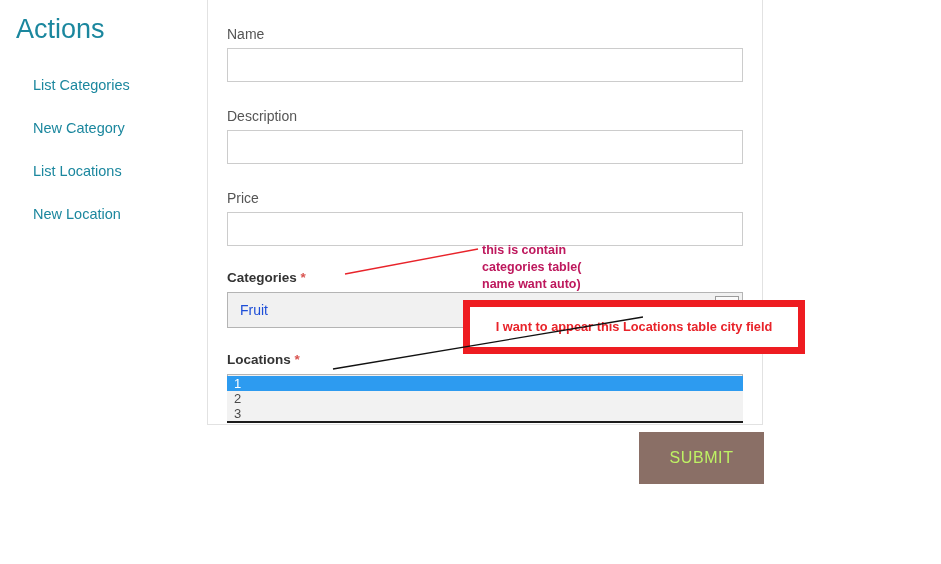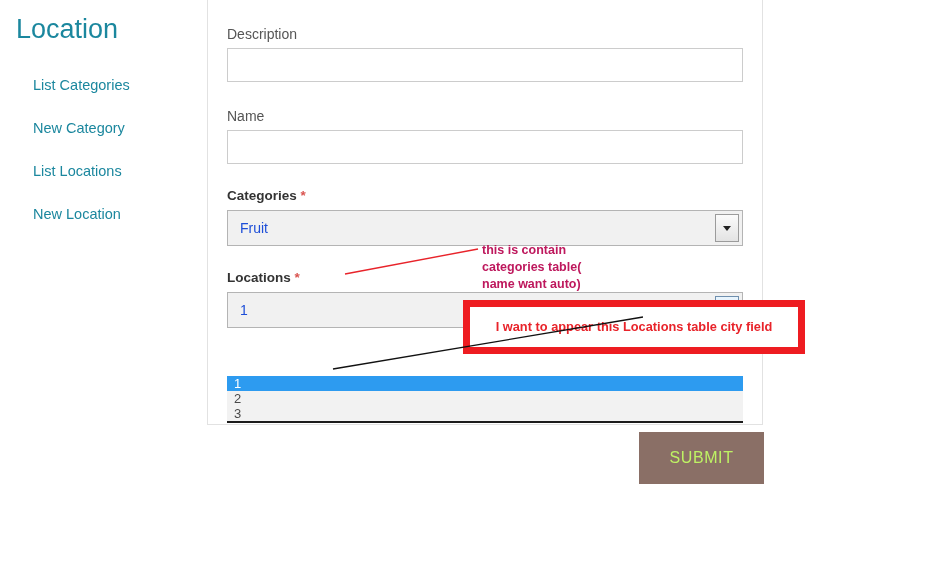--- a/index.html
+++ b/index.html
@@ -232,43 +232,47 @@
     height: 564px;
     pointer-events: none;
   }
   #anno-svg-red { z-index: 46; }
   #anno-svg-black { z-index: 47; }
 </style>
 </head>
 <body>
 
 <div id="sidebar">
-  <div id="sidebar-title">Location</div>
+  <div id="sidebar-title">Actions</div>
   <nav id="sidebar-nav">
     <a class="nav-item" href="#">List Categories</a>
     <a class="nav-item" href="#">New Category</a>
     <a class="nav-item" href="#">List Locations</a>
     <a class="nav-item" href="#">New Location</a>
   </nav>
 </div>
 
 <div id="content-card"></div>
 
 <div id="form-area">
 
   <div class="field-group" style="padding-top:26px;">
+    <label class="field-label">Name</label>
+    <input class="text-input" type="text" placeholder="" style="">
+  </div>
+
+  <div class="field-group" style="padding-top:26px;">
     <label class="field-label">Description</label>
     <input class="text-input" type="text" placeholder="" style="">
   </div>
 
   <div class="field-group" style="padding-top:26px;">
-    <label class="field-label">Name</label>
+    <label class="field-label">Price</label>
     <input class="text-input" type="text" placeholder="" style="">
   </div>
-
 
   <div class="field-group" style="padding-top:24px;">
     <label class="field-label strong"><span>Categories</span> <span class="req-star">*</span></label>
     <div class="select-wrap">
       <span class="select-value">Fruit</span>
       <span class="select-button">
         <span class="select-arrow"></span>
       </span>
     </div>
   </div>

